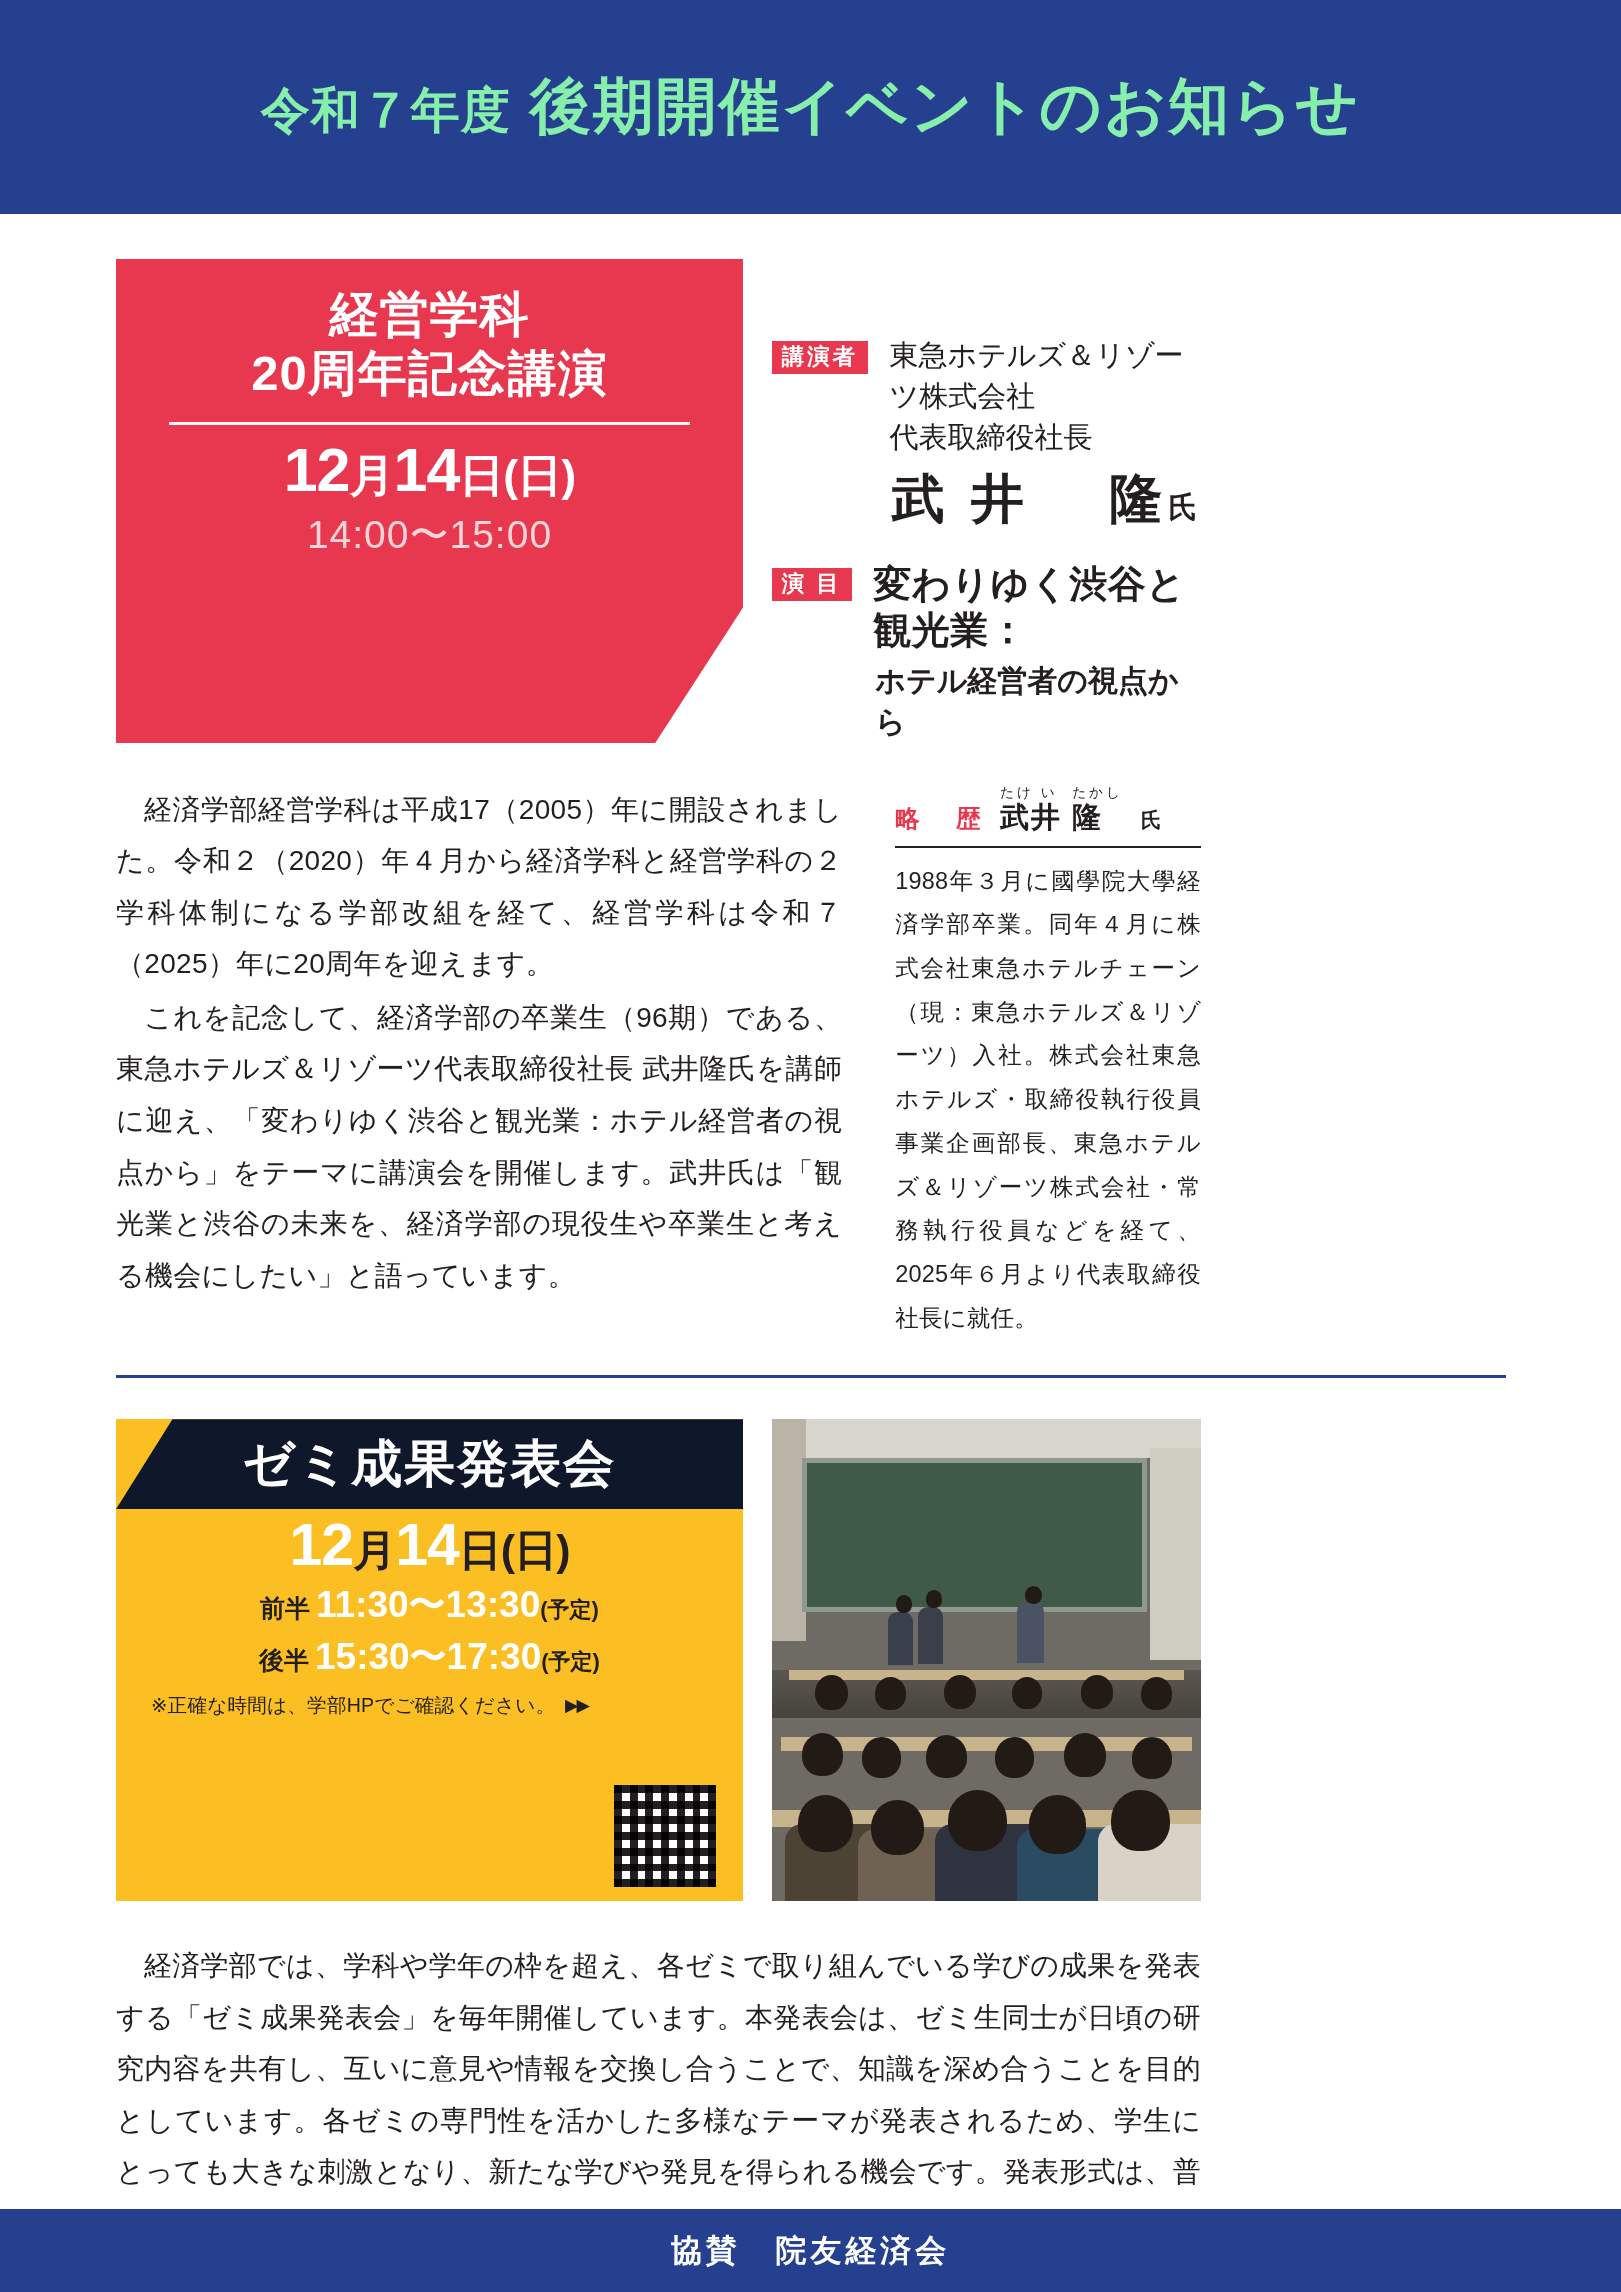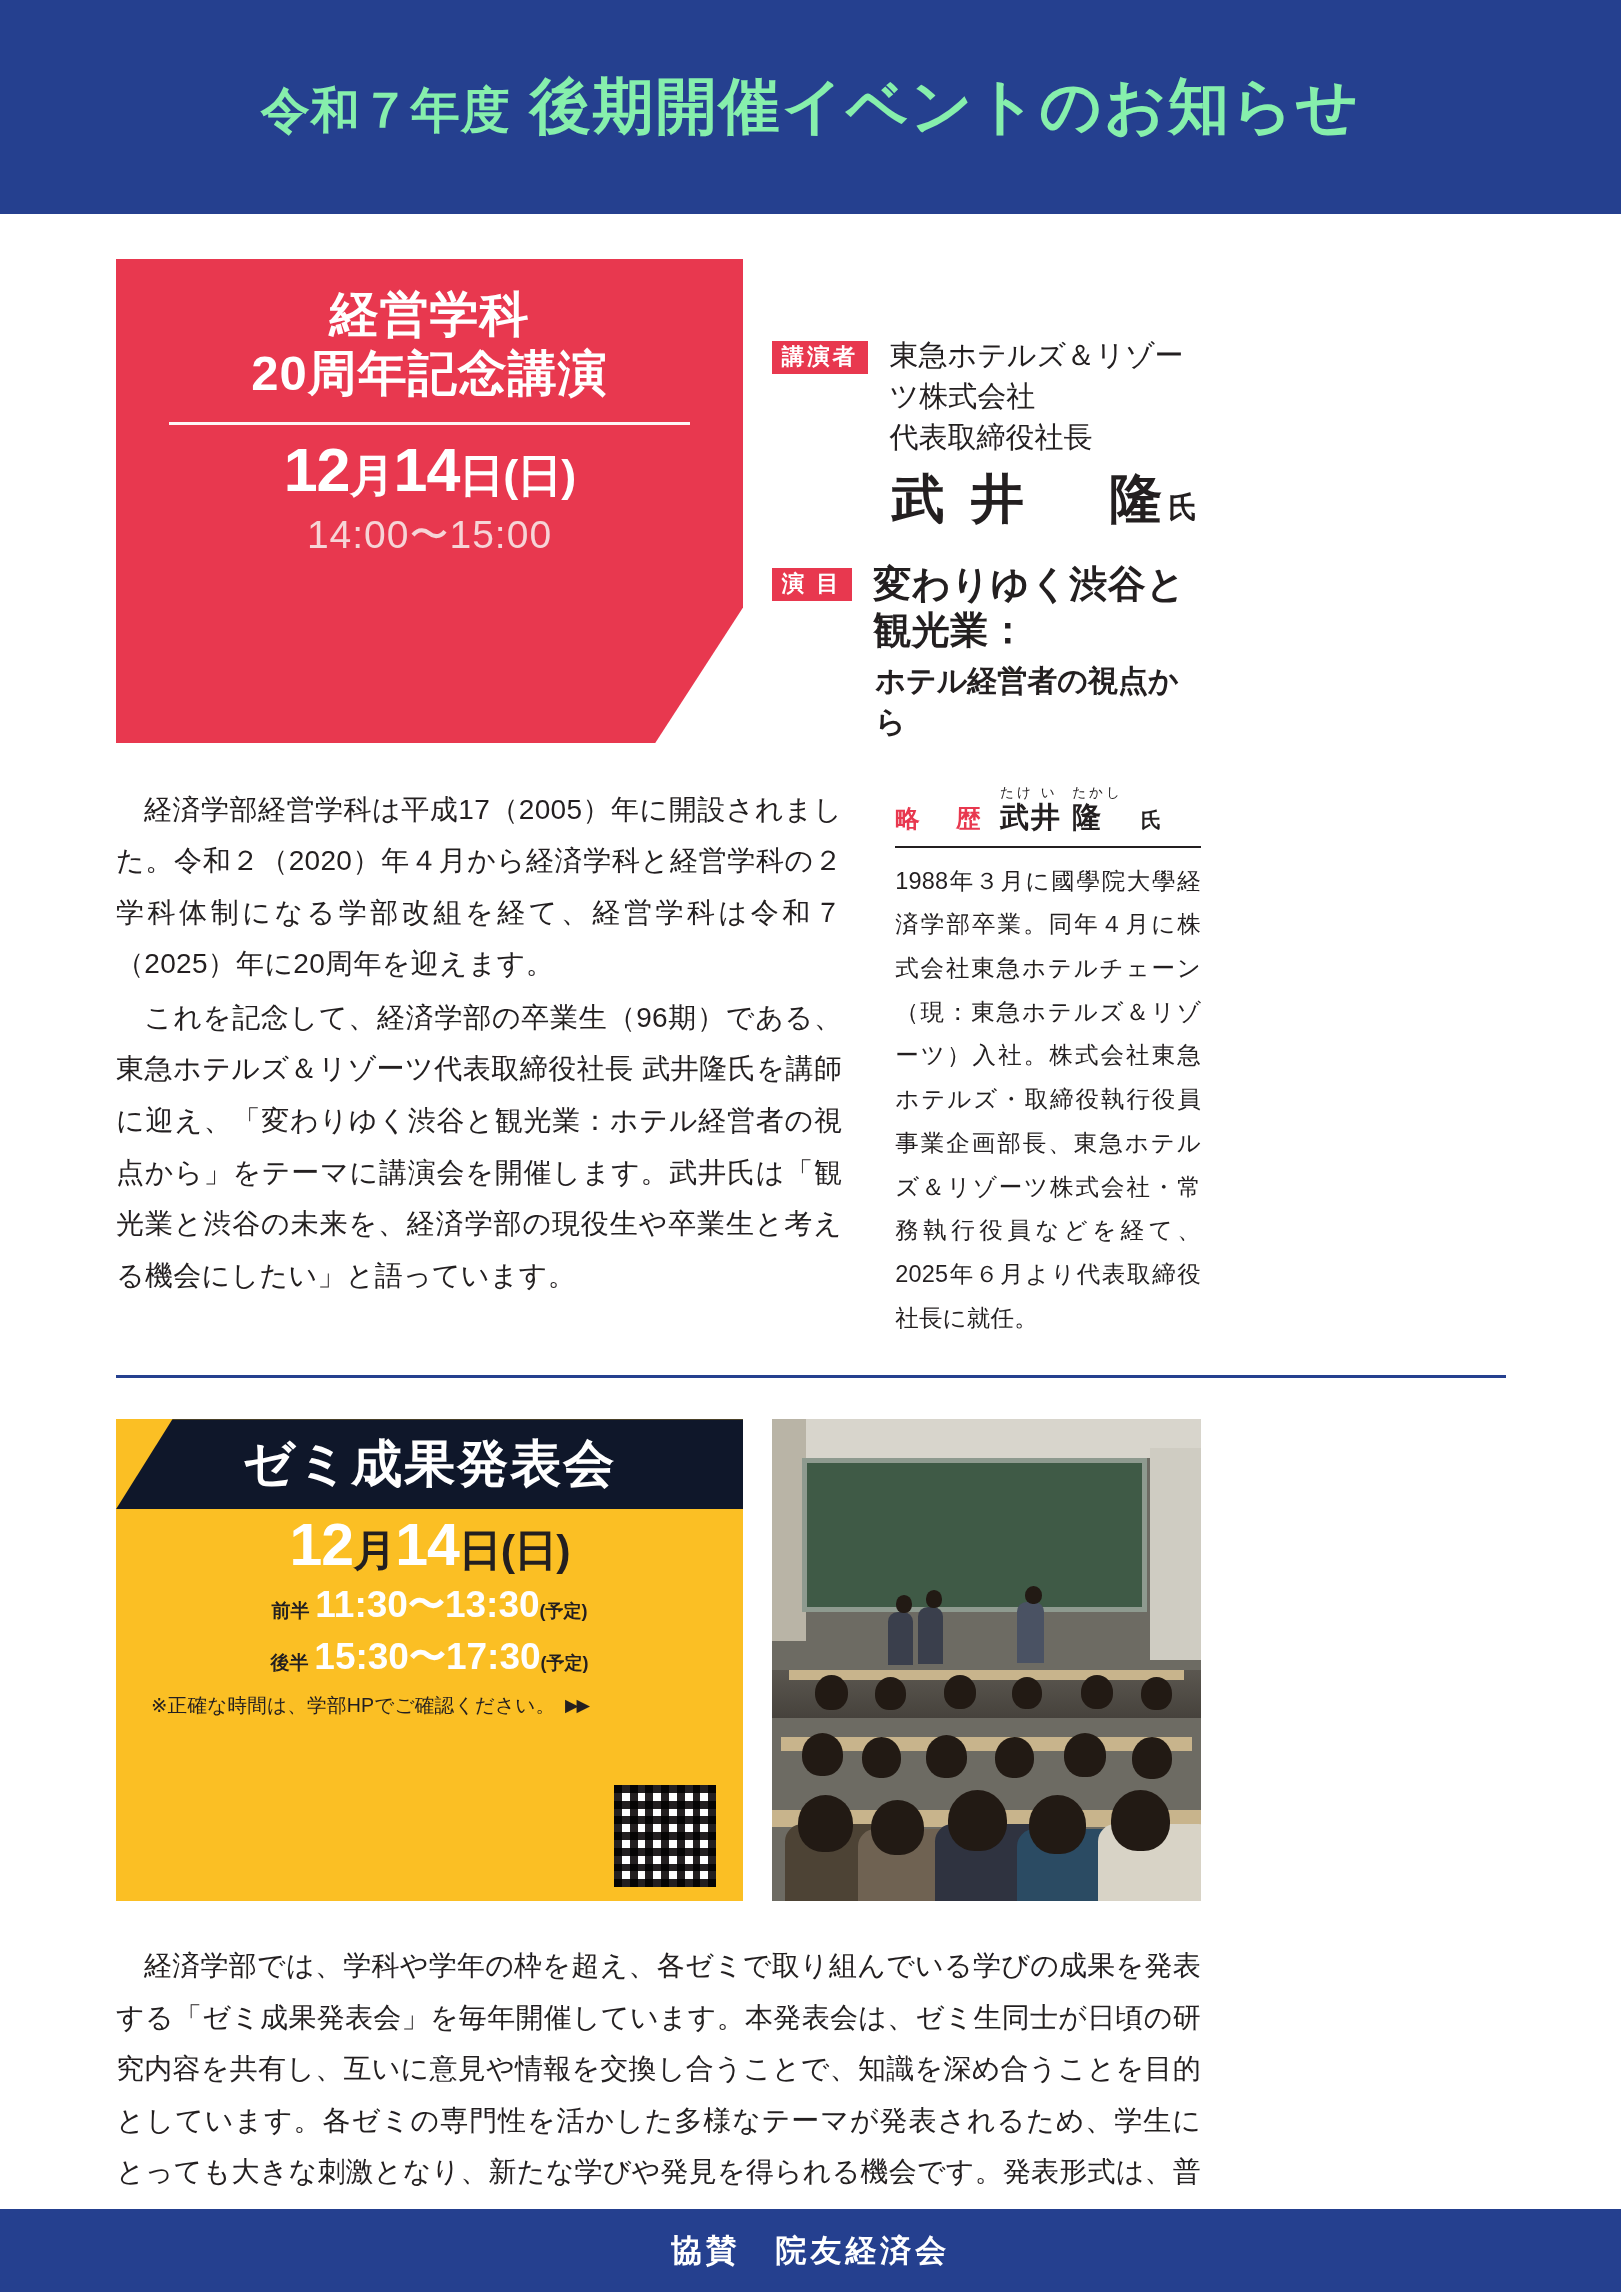--- a/index.html
+++ b/index.html
@@ -260,27 +260,27 @@
   .zemi-date .num { color: #ffffff; }
   .zemi-time-row {
     text-align: center;
     color: #ffffff;
     font-size: 37px;
     font-weight: bold;
     margin-top: 2px;
     letter-spacing: 0px;
   }
   .zemi-time-row .lbl {
-    font-size: 19px;
+    font-size: 25px;
     color: #231f20;
     font-weight: bold;
     margin-right: 5.9px;
   }
   .zemi-time-row .yotei {
-    font-size: 18px;
+    font-size: 22px;
     color: #231f20;
     font-weight: bold;
   }
   .zemi-note {
     font-size: 19.6px;
     margin-top: 9.8px;
     padding-left: 35px;
     letter-spacing: 0.2px;
     display: flex;
     align-items: center;

